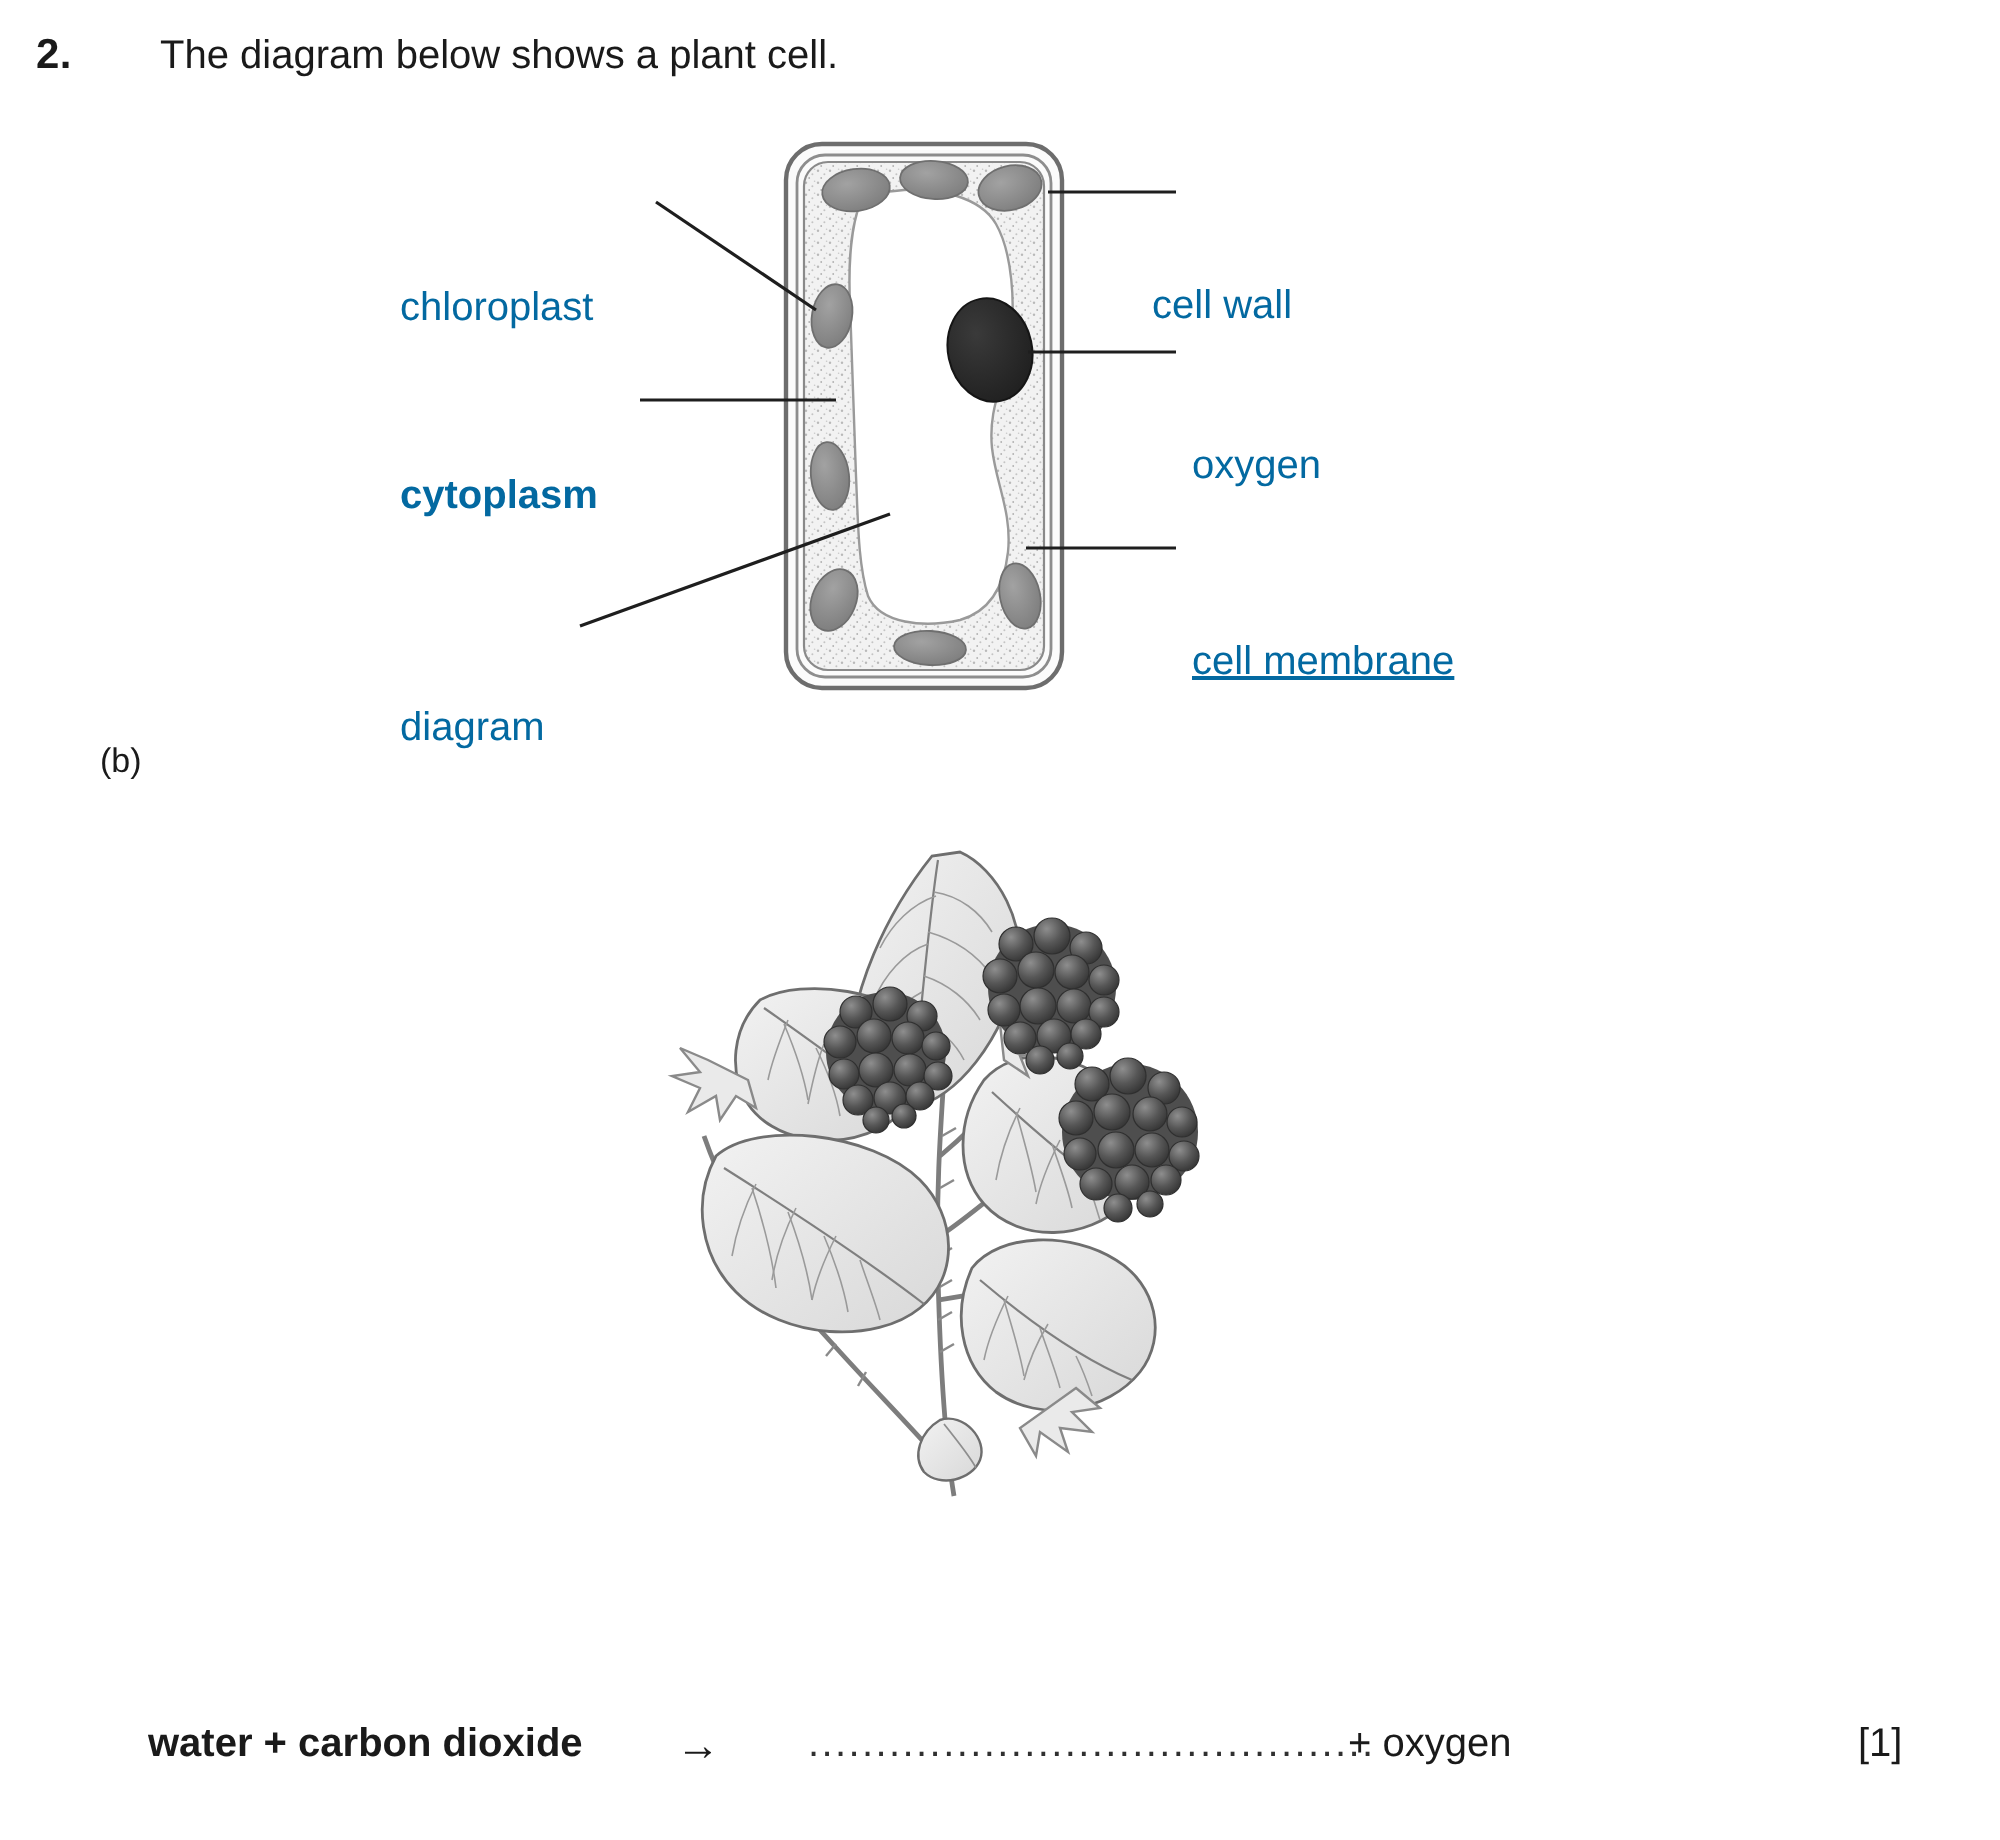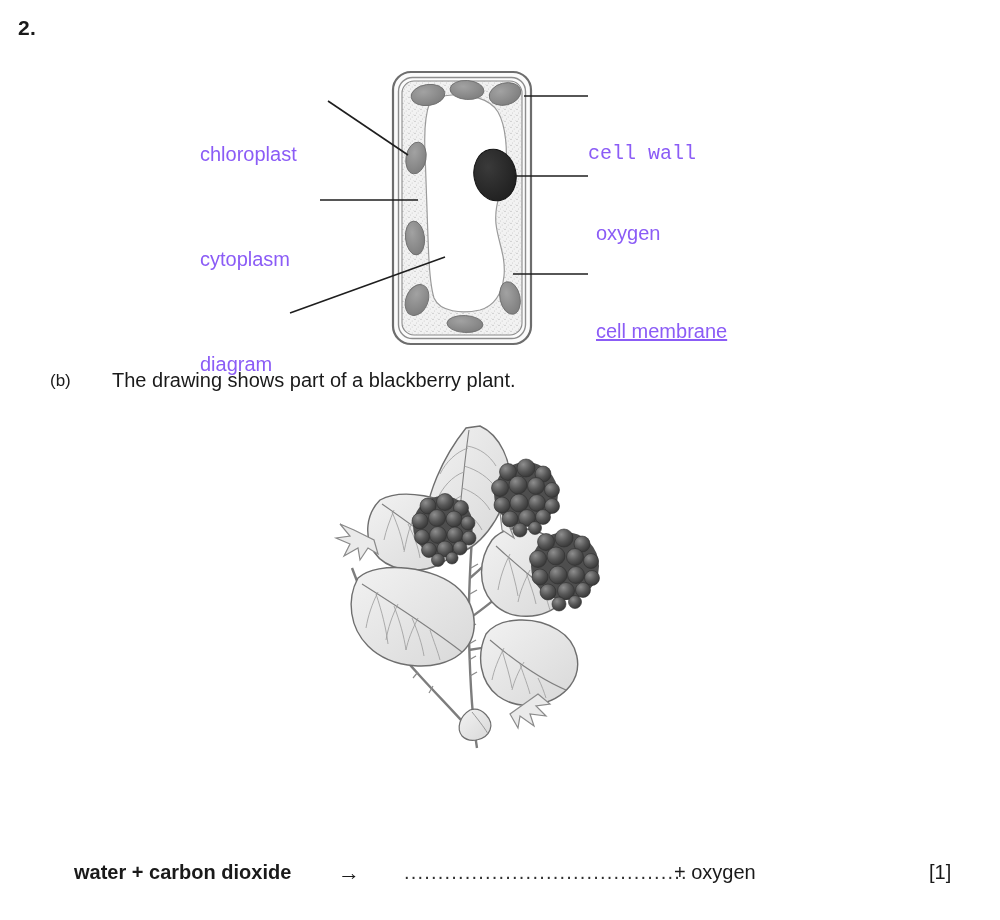--- a/index.html
+++ b/index.html
@@ -50,27 +50,27 @@
   }
   .cell-svg {
     position: absolute;
     left: 0; top: 0;
     width: 620px;
     height: 300px;
   }
   .diagram-label {
     position: absolute;
     font-size: 20px;
-    color: #8b5cf6;
+    color: #0369a1;
     white-space: nowrap;
   }
   .lbl-chloroplast { left: 20px;  top: 83px; }
-  .lbl-cytoplasm   { left: 20px;  top: 188px; }
+  .lbl-cytoplasm   { left: 20px;  top: 177px; font-weight: bold; }
   .lbl-vacuole     { left: 20px;  top: 293px; }
-  .lbl-cellwall    { left: 408px; top: 82px; font-family: Liberation Mono, monospace; }
+  .lbl-cellwall    { left: 396px; top: 82px; }
   .lbl-nucleus     { left: 416px; top: 162px; }
   .lbl-cellmembrane{ left: 416px; top: 260px; text-decoration: underline; }
 
   
   .part-b-tag {
     position: absolute;
     left: 50px;
     top: 371px;
     font-size: 17px;
   }
@@ -148,20 +148,21 @@
     top: 0;
     font-size: 20px;
   }
 </style>
 </head>
 <body>
 
 <div class="page">
 
   <div class="q-number">2.</div>
+  <div class="q-stem">The diagram below shows a plant cell.</div>
 
   <div class="cell-figure">
 
     <svg class="cell-svg" viewBox="0 0 620 300">
       <defs>
 
         <pattern id="speckle" width="6" height="6" patternUnits="userSpaceOnUse">
           <rect width="6" height="6" fill="#f2f2f2"></rect>
           <circle cx="1" cy="1.4" r="0.6" fill="#b9b9b9"></circle>
           <circle cx="4.2" cy="3.1" r="0.5" fill="#c4c4c4"></circle>
@@ -231,21 +232,20 @@
 
     <div class="diagram-label lbl-chloroplast">chloroplast</div>
     <div class="diagram-label lbl-cytoplasm">cytoplasm</div>
     <div class="diagram-label lbl-vacuole">diagram</div>
     <div class="diagram-label lbl-cellwall">cell wall</div>
     <div class="diagram-label lbl-nucleus">oxygen</div>
     <div class="diagram-label lbl-cellmembrane">cell membrane</div>
   </div>
 
   <div class="part-b-tag">(b)</div>
-  <div class="part-b-text">The drawing shows part of a blackberry plant.</div>
 
   <div class="berry-figure">
     <svg class="berry-svg" viewBox="0 0 300 335">
       <defs>
         <linearGradient id="leafg" x1="0%" y1="0%" x2="100%" y2="100%">
           <stop offset="0%" stop-color="#f2f2f2"></stop>
           <stop offset="100%" stop-color="#d8d8d8"></stop>
         </linearGradient>
         <radialGradient id="drupe" cx="35%" cy="30%" r="70%">
           <stop offset="0%" stop-color="#8e8e8e"></stop>

